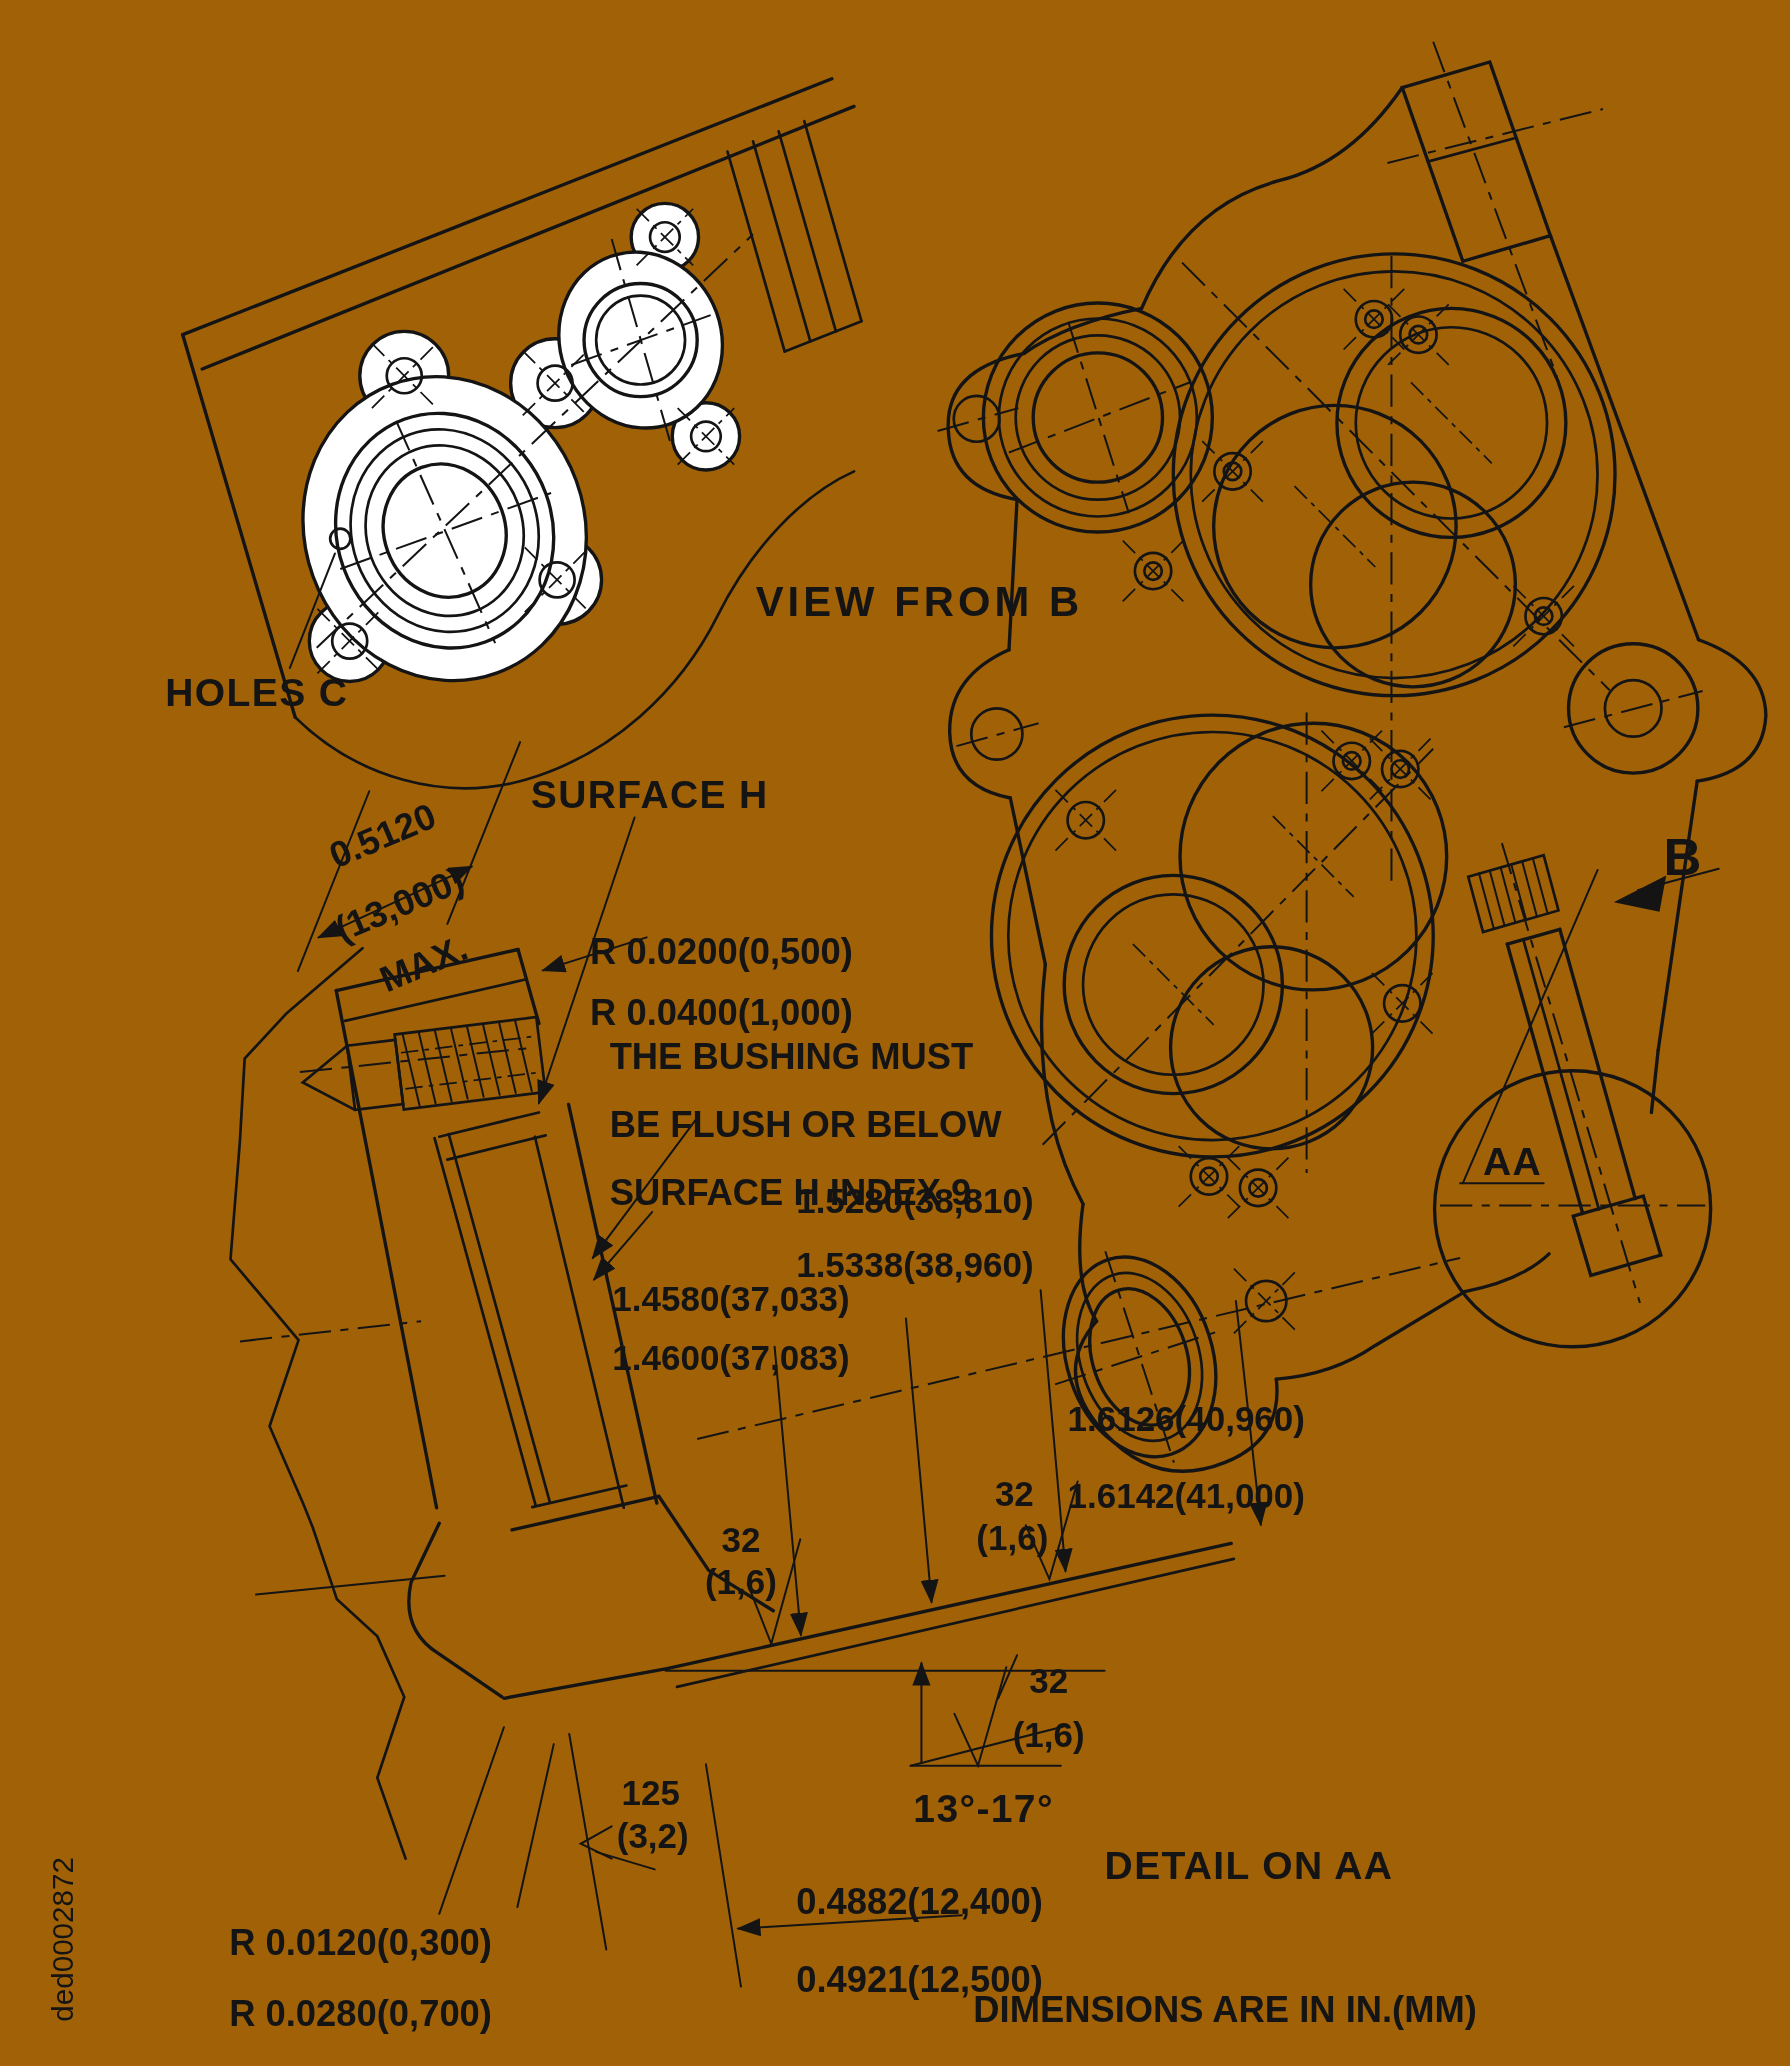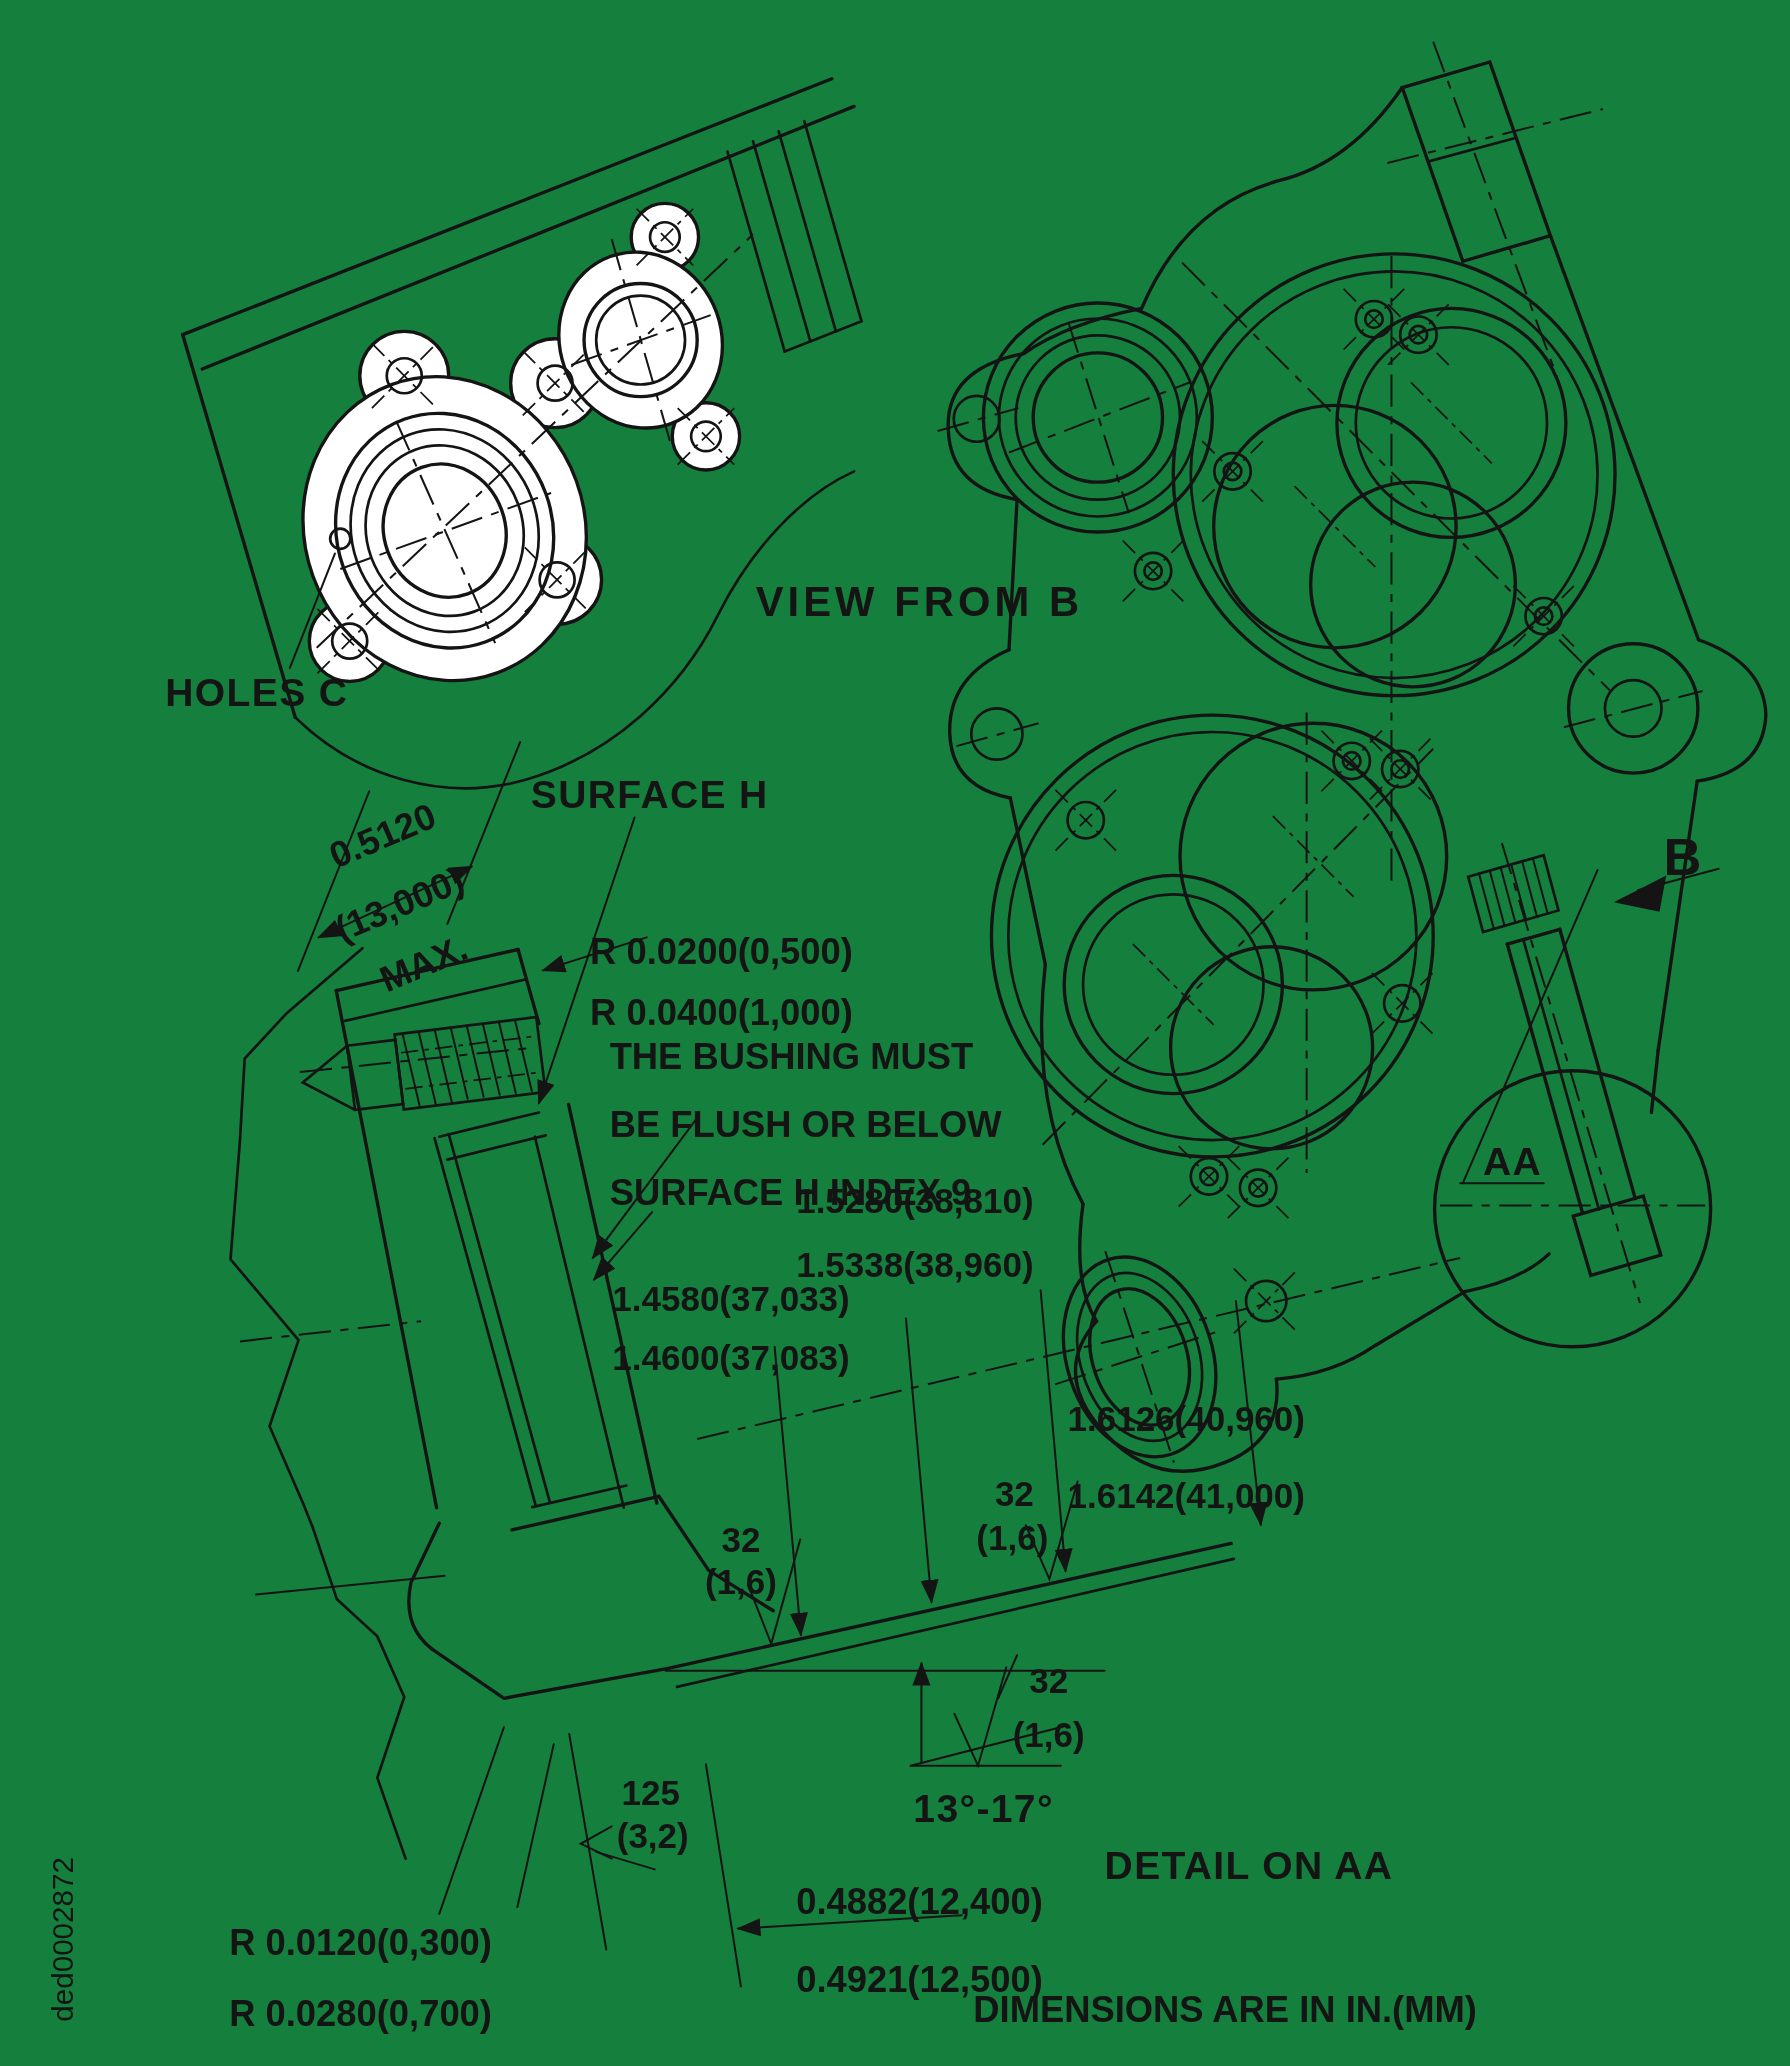--- a/index.html
+++ b/index.html
@@ -1,16 +1,16 @@
 <!DOCTYPE html>
 <html style="font-size:10.8px"><head>
 <meta charset="utf-8">
 <style>
   html,body{margin:0;padding:0;background:#e8e8e8;}
-  .sheet{width:1791px;height:2066px;background:#15803d;position:relative;overflow:hidden;}
+  .sheet{width:1791px;height:2066px;background:#a16207;position:relative;overflow:hidden;}
   svg{display:block;}
   svg text{font-family:"Liberation Sans","DejaVu Sans",sans-serif;font-weight:bold;fill:#141414;}
   .t44{font-size:44px;font-weight:normal;}
   .t52{font-size:52px;}
   .t54{font-size:54px;}
   .t58{font-size:58px;letter-spacing:2px;}
   .t62{font-size:62px;letter-spacing:6px;}
   .t78{font-size:78px;}
   .ln{stroke:#141414;stroke-width:5;fill:none;stroke-linecap:round;}
   .ln4{stroke:#141414;stroke-width:4;fill:none;stroke-linecap:round;}

